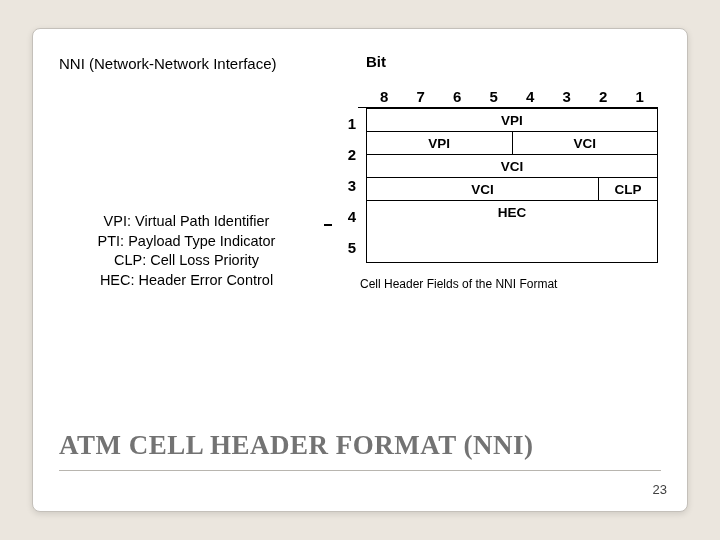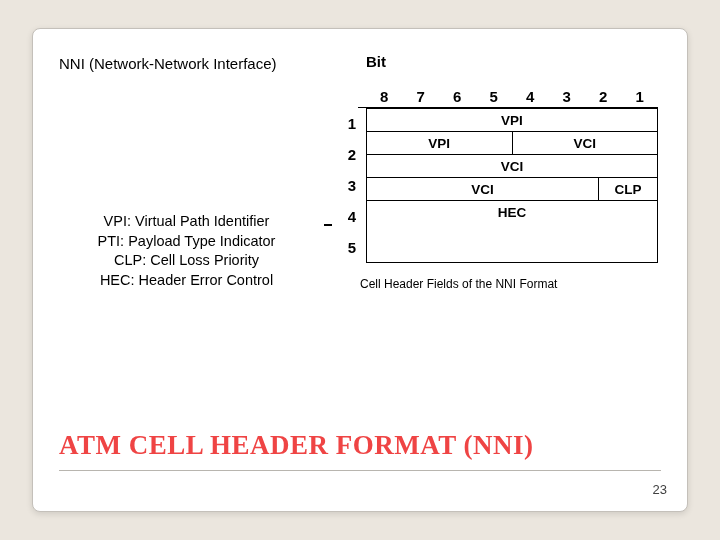--- a/index.html
+++ b/index.html
@@ -48,21 +48,21 @@
     content: ""; position: absolute; left: -14px; top: -8px; width: 8px; height: 1.5px; background: #000;
   }
   .caption { font-size: 12px; margin-top: 14px; margin-left: 22px; }
   .title {
     position: absolute;
     left: 26px; bottom: 50px;
     font-family: Georgia, "Times New Roman", serif;
     font-weight: bold;
     font-size: 27px;
     letter-spacing: 0.5px;
-    color: #ef4444;
+    color: #737373;
   }
   .rule { position: absolute; left: 26px; right: 26px; bottom: 40px; height: 1px; background: #b8b5af; }
   .pagenum { position: absolute; right: 20px; bottom: 14px; font-size: 13px; color: #404040; }
 </style>
 </head>
 <body>
 
 <div class="slide">
   <div class="top-row">
     <div class="left-col">

